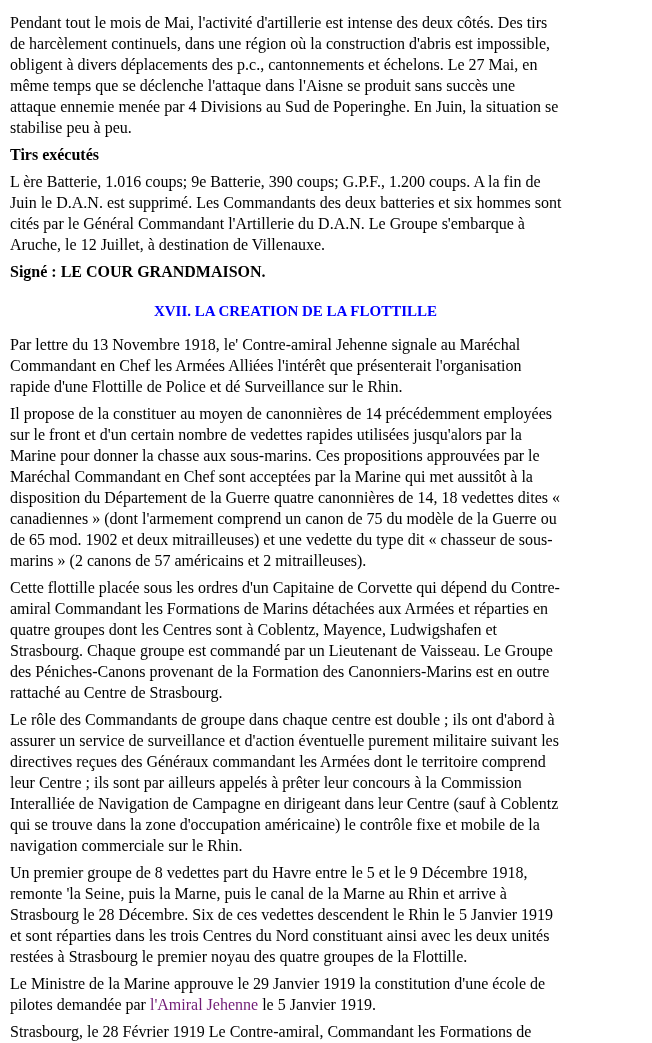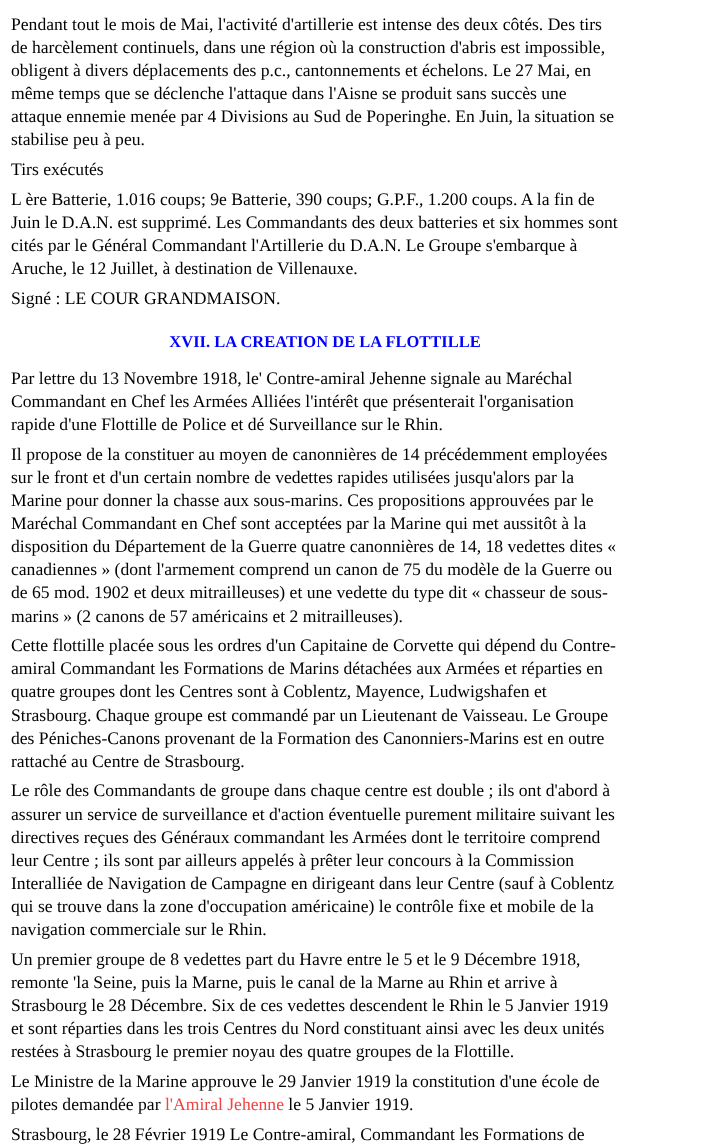--- a/index.html
+++ b/index.html
@@ -18,37 +18,37 @@
     font-family: "Liberation Serif", "DejaVu Serif", serif;
     font-size: 16px;
     line-height: 21px;
     color: #000000;
     background: #ffffff;
   }
   .page p {
     margin: 6px 0;
   }
   .para-bold {
-    font-weight: normal;
+    font-weight: bold;
   }
   h3.section-heading {
     font-family: "Liberation Serif", "DejaVu Serif", serif;
     font-size: 15px;
     line-height: 26px;
     font-weight: bold;
     color: #0000ff;
     margin: 16px 0 10px 17px;
     text-align: center;
   }
   h3.section-heading.line2 {
     margin-top: 14px;
     margin-left: 242px;
   }
   a.doc-link {
-    color: #ef4444;
+    color: #701a75;
     text-decoration: none;
     cursor: pointer;
   }
   b.inline-signed {
     font-weight: bold;
   }
 </style>
 </head>
 <body>
 

